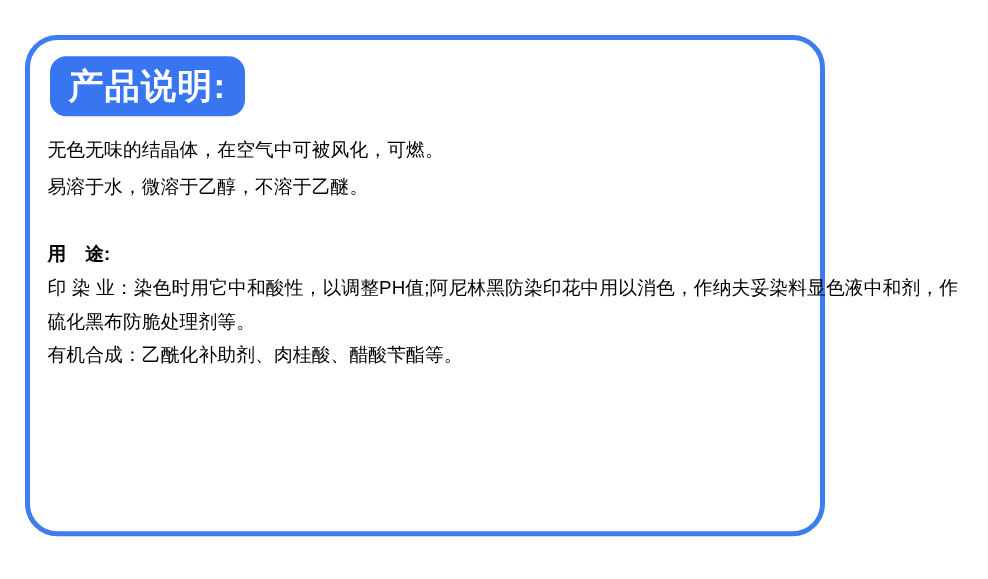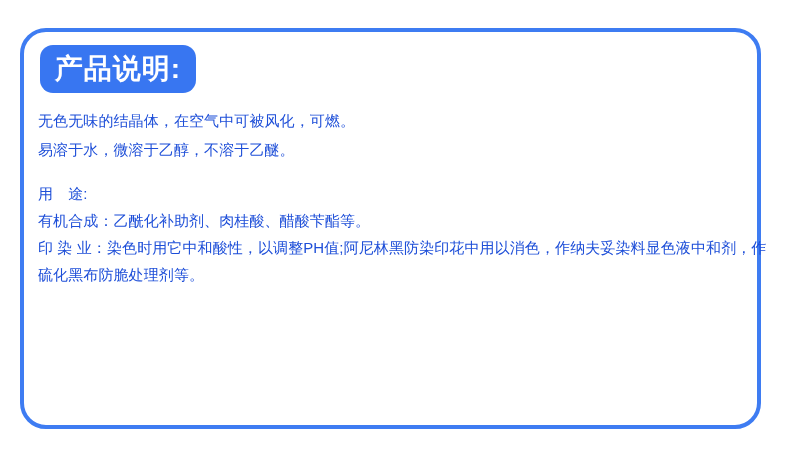--- a/index.html
+++ b/index.html
@@ -12,21 +12,21 @@
     position: relative;
     width: 790px;
     height: 463px;
     background: #ffffff;
     overflow: hidden;
   }
   .card {
     position: absolute;
     left: 20px;
     top: 28px;
-    width: 741px;
+    width: 640px;
     height: 401px;
     box-sizing: border-box;
     border: 4px solid #3e7cf2;
     border-radius: 26px;
     background: #ffffff;
   }
   .badge {
     position: absolute;
     left: 16px;
     top: 13px;
@@ -40,31 +40,32 @@
     color: #ffffff;
     font-size: 28px;
     font-weight: bold;
     letter-spacing: 1px;
   }
   .body-text {
     position: absolute;
     left: 14px;
     top: 74px;
     width: 730px;
-    color: #1d4ed8;
+    color: #000000;
     font-size: 15px;
     letter-spacing: 0.1px;
   }
   .props-group .line {
     line-height: 29px;
     white-space: nowrap;
   }
   .usage-heading {
-    margin-top: 16px;
+    margin-top: 26px;
     line-height: 27px;
+    font-weight: bold;
   }
   .usage-group .line {
     line-height: 27px;
     word-break: break-all;
     overflow-wrap: break-word;
   }
 </style>
 </head>
 <body>
 
@@ -73,18 +74,18 @@
     <div class="badge">
       <span>产品说明:</span>
     </div>
     <div class="body-text">
       <div class="props-group">
           <div class="line">无色无味的结晶体，在空气中可被风化，可燃。</div>
           <div class="line">易溶于水，微溶于乙醇，不溶于乙醚。</div>
         </div>
       <div class="usage-heading">用　途:</div>
       <div class="usage-group">
+          <div class="line">印 染 业：染色时用它中和酸性，以调整PH值;阿尼林黑防染印花中用以消色，作纳夫妥染料显色液中和剂，作硫化黑布防脆处理剂等。</div>
           <div class="line">有机合成：乙酰化补助剂、肉桂酸、醋酸苄酯等。</div>
-          <div class="line">印 染 业：染色时用它中和酸性，以调整PH值;阿尼林黑防染印花中用以消色，作纳夫妥染料显色液中和剂，作硫化黑布防脆处理剂等。</div>
         </div>
     </div>
   </div>
 </div>
 
 </body></html>

